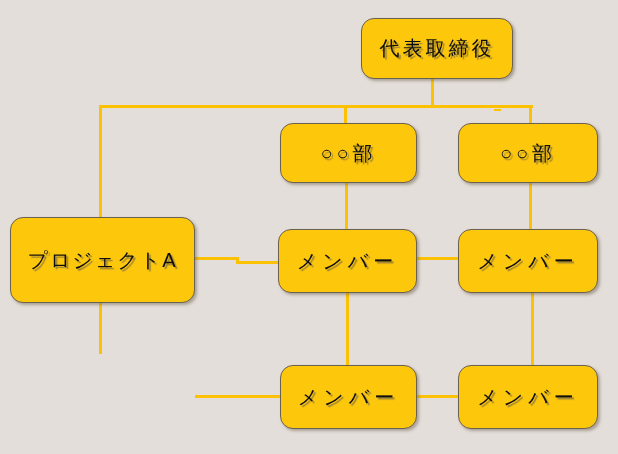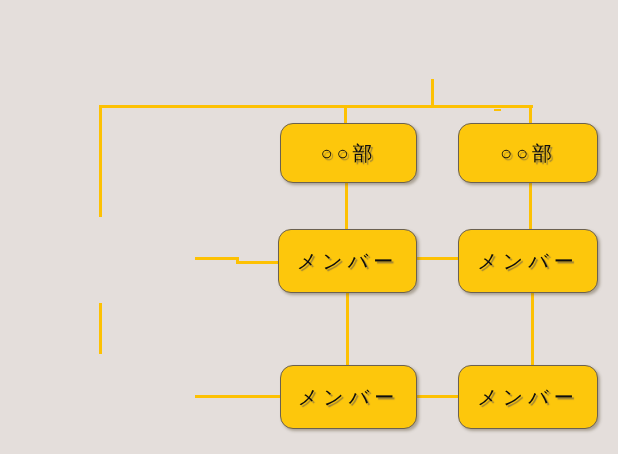--- a/index.html
+++ b/index.html
@@ -59,25 +59,27 @@
   <div class="line" style="left:236px; top:257px; width:3px; height:7px;"></div>
   <div class="line" style="left:236px; top:261px; width:44px; height:3px;"></div>
 
   <div class="line" style="left:417px; top:257px; width:41px; height:3px;"></div>
   <div class="line" style="left:346px; top:293px; width:3px; height:72px;"></div>
   <div class="line" style="left:531px; top:293px; width:3px; height:72px;"></div>
   <div class="line" style="left:99px; top:303px; width:3px; height:51px;"></div>
   <div class="line" style="left:195px; top:395px; width:85px; height:3px;"></div>
   <div class="line" style="left:417px; top:395px; width:41px; height:3px;"></div>
 
+  <div class="node ceo" style="left:361px; top:18px; width:152px; height:61px;">代表取締役</div>
 
   <div class="node dept" style="left:280px; top:123px; width:137px; height:60px;">○○部</div>
 
   <div class="node dept" style="left:458px; top:123px; width:140px; height:60px;">○○部</div>
 
+  <div class="node project" style="left:10px; top:217px; width:185px; height:86px;">プロジェクトA</div>
 
   <div class="node member" style="left:278px; top:229px; width:139px; height:64px;">メンバー</div>
 
   <div class="node member" style="left:458px; top:229px; width:140px; height:64px;">メンバー</div>
 
 
   <div class="node member" style="left:280px; top:365px; width:137px; height:64px;">メンバー</div>
 
   <div class="node member" style="left:458px; top:365px; width:140px; height:64px;">メンバー</div>
 

